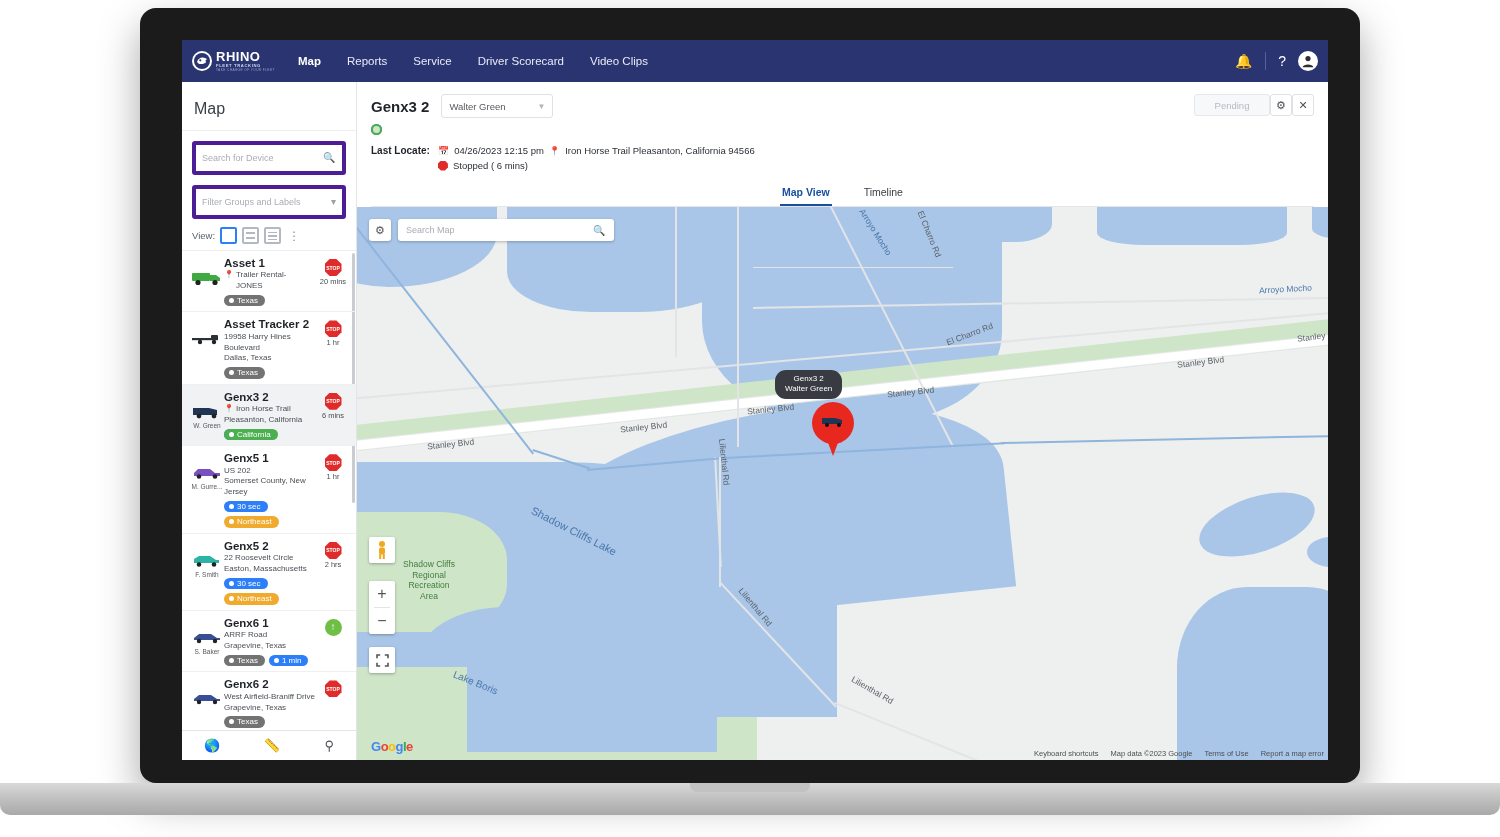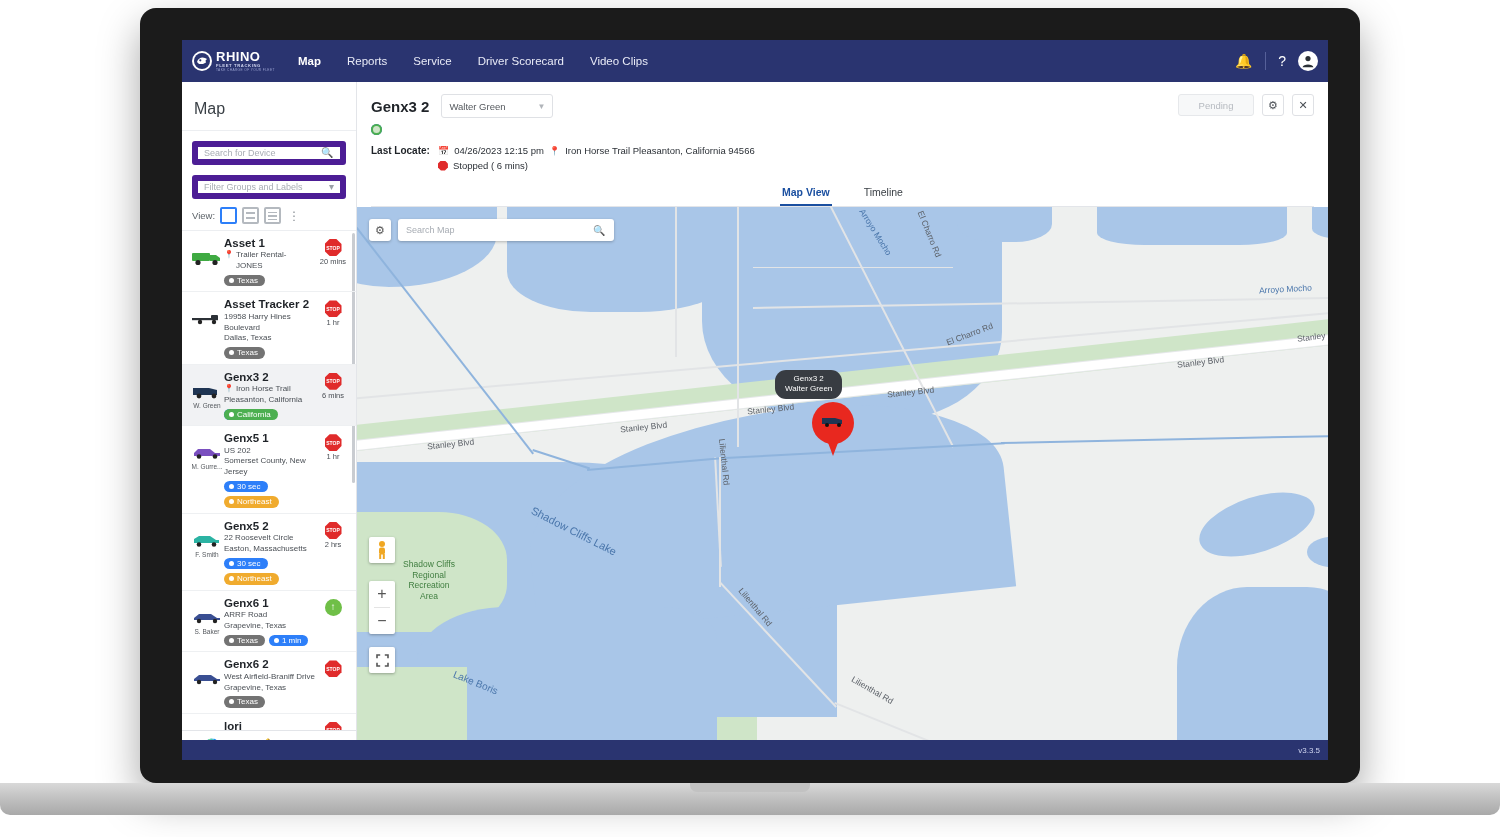--- a/index.html
+++ b/index.html
@@ -79,21 +79,21 @@
   .sidebar {
     position: absolute; left: 0; top: 0; width: 175px; height: 678px;
     background: #ffffff; border-right: 1px solid #e3e5e9;
     display: flex; flex-direction: column;
   }
   .sidebar-title {
     font-size: 16px; color: #3a4046; padding: 18px 12px 12px 12px;
     border-bottom: 1px solid #eceef1;
   }
   .sb-field {
-    margin: 10px 10px 0 10px; height: 24px; border: 6px solid #4c1d95;
+    margin: 10px 10px 0 10px; height: 34px; border: 4px solid #4c1d95;
     border-radius: 3px; display: flex; align-items: center; padding: 0 6px;
     background: #fff;
   }
   .sb-field input {
     border: 0; outline: 0; flex: 1; font-size: 9px; color: #555;
     font-family: "Liberation Sans", sans-serif; background: transparent;
   }
   .sb-field input::placeholder { color: #a8adb4; }
   .sb-field .ic { color: #9aa0a6; font-size: 10px; line-height:1; }
   .view-row {
@@ -186,21 +186,21 @@
   .dh-last b { font-size: 10px; color: #1f2328; }
   .ll-lines { display: flex; flex-direction: column; gap: 4px; }
   .ll-line { display: flex; align-items: center; gap: 5px; flex-wrap: wrap; }
   .ic-cal { color: #3b6fd4; font-size: 9px; }
   .ic-pin { color: #3b6fd4; font-size: 9px; }
   .ic-stop {
     width: 10px; height: 10px; background: #e02b2b; display:inline-block;
     clip-path: polygon(30% 0,70% 0,100% 30%,100% 70%,70% 100%,30% 100%,0 70%,0 30%);
   }
   .dh-actions {
-    position: absolute; right: 14px; top: 12px; display: flex; align-items: center; gap: 8px;
+    position: absolute; right: 14px; top: 12px; display: flex; align-items: center; gap: 0;
   }
   .btn-pending {
     width: 76px; height: 22px; border: 1px solid #e6e8eb; border-radius: 3px;
     background: #f7f8f9; color: #b6bac0; font-size: 9.5px;
     display: flex; align-items: center; justify-content: center; cursor: pointer;
   }
   .btn-sq {
     width: 22px; height: 22px; border: 1px solid #dfe1e5; border-radius: 3px;
     background: #fff; display: flex; align-items: center; justify-content: center;
     font-size: 11px; color: #4b5056; cursor: pointer;
@@ -797,17 +797,14 @@
           <div class="map-attrib">
             <span>Keyboard shortcuts</span>
             <span>Map data ©2023 Google</span>
             <span>Terms of Use</span>
             <span>Report a map error</span>
           </div>
         </div>
       </div>
     </div>
 
-    <div class="footer">
-      <span>v3.3.5</span>
-    </div>
   </div>
 </div>
 
 </body></html>

